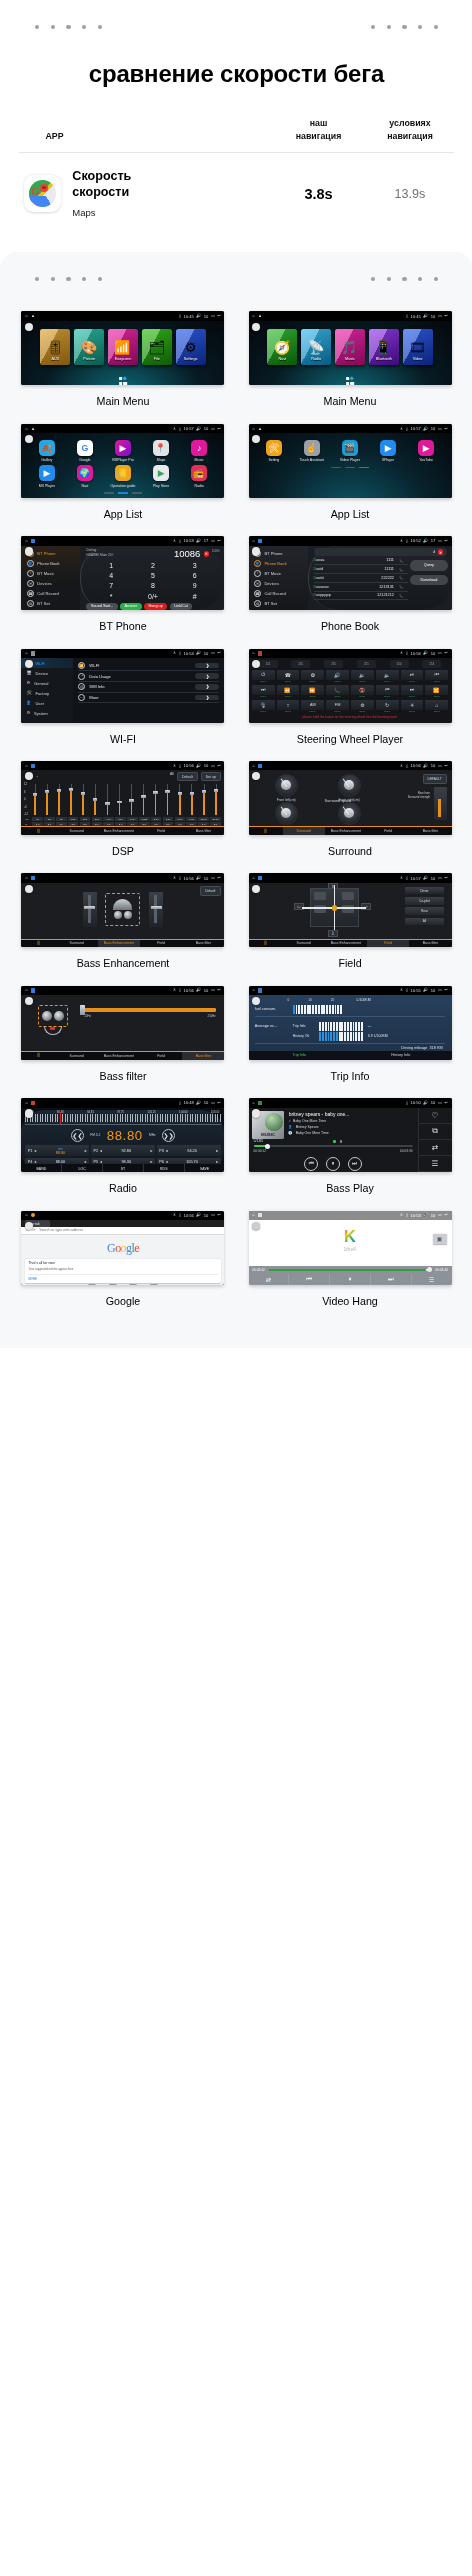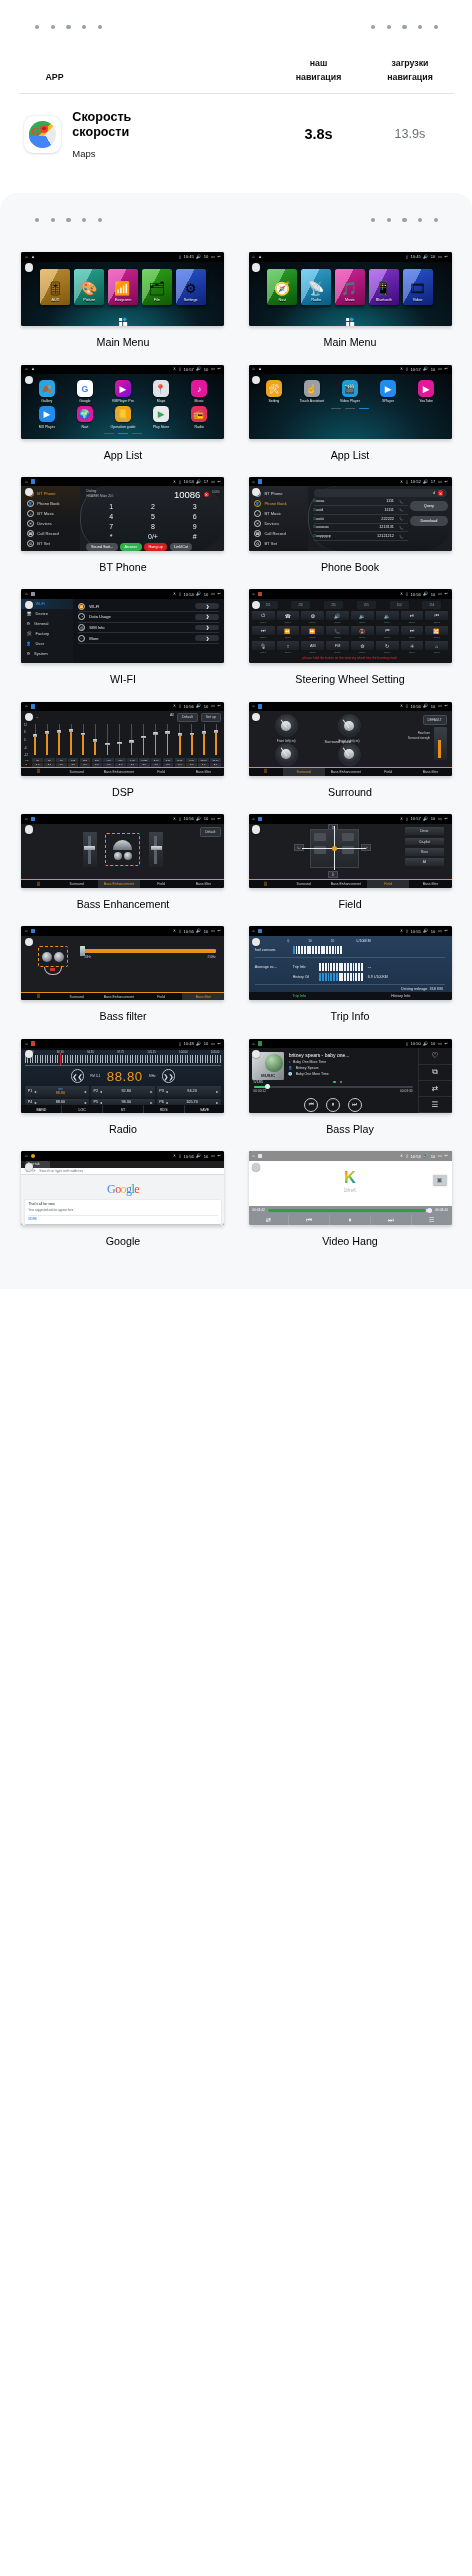--- a/index.html
+++ b/index.html
@@ -296,21 +296,21 @@
   .ti-bars i.on { background:#2f8fd8; }
   .ti-scale { display:flex; gap:19px; font-size:3.2px; color:#cfd9e4; padding-left:39px; }
   .ti-unit { font-size:3.5px; color:#dbe3ec; margin-left:3.2px;}
   .ti-div { height:0.6px; background:#3d5673; margin:2.5px 6.3px; }
   .ti-mil { text-align:right; font-size:3.8px; color:#dbe3ec; padding-right:8.8px; }
   .ti-tabs { position:absolute; bottom:0; left:0; right:0; height:8.8px; background:#0d1117; display:flex;}
   .ti-tabs div { flex:1; text-align:center; font-size:3.8px; color:#cfd4d9; line-height:8.8px;}
   .ti-tabs div.sel { color:#3ec75a; }
 
   
-  .rd { height:100%; background:linear-gradient(180deg,#1b2733,#10161d); position:relative; }
+  .rd { height:100%; background:linear-gradient(180deg,#1b2733,#10161d); position:relative;border-radius:23px; }
   .rd-scale { height:15.8px; margin:1.9px 3.8px 0 3.8px; position:relative; border-bottom:0.6px solid #55616d;}
   .rd-scale .ticks { position:absolute; bottom:1.9px; left:0; right:0; height:8.2px;
     background-image: repeating-linear-gradient(90deg, #aeb7c0 0 0.6px, transparent 0.6px 2.5px); }
   .rd-scale .nums { display:flex; justify-content:space-between; font-size:2.8px; color:#c7ced5; padding:0 1.3px;}
   .rd-scale .needle { position:absolute; left:18%; top:2.5px; bottom:0; width:0.6px; background:#e02020;}
   .rd-freq { display:flex; align-items:center; justify-content:center; gap:6.3px; margin-top:2.5px;}
   .rd-freq .arrow { width:13.2px;height:13.2px;border-radius:50%; border:0.9px solid #b9c2cb; color:#dde3e9; display:flex;align-items:center;justify-content:center; font-size:6.3px;}
   .rd-freq .num { font-size:13.2px; color:#ef9a1e; letter-spacing:0.6px; font-family:"Liberation Sans",sans-serif;}
   .rd-freq .sm { font-size:3.2px; color:#c7ced5; }
   .rd-pre { display:grid; grid-template-columns:repeat(3,1fr); gap:1.9px; padding:2.5px 3.8px 0 3.8px;}
@@ -397,31 +397,32 @@
       </div>
       <div class="dots-group">
         <i class="dot"></i>
           <i class="dot"></i>
           <i class="dot"></i>
           <i class="dot"></i>
           <i class="dot"></i>
       </div>
     </div>
 
+    <div class="speed-title">сравнение скорости бега</div>
 
     <table class="speed-table">
       <thead>
         <tr>
           <th class="th-app">APP</th>
           <th class="th-ours">
             <div>наш</div>
             <div>навигация</div>
           </th>
           <th class="th-normal">
-            <div>загрузки</div>
+            <div>условиях</div>
             <div>навигация</div>
           </th>
         </tr>
       </thead>
       <tbody>
         <tr>
           <td>
             <div class="app-cell">
               <div class="app-icon">
                 <div class="maps">
@@ -1076,21 +1077,21 @@
                   </div>
               <div class="sw-k">
                     <b>⌂</b>
                     <i>NULL</i>
                   </div>
             </div>
             <div class="sw-note">please hold the button on the steering wheel into the learning state!</div>
           </div>
             </div>
         </div>
-        <div class="cell-label">Steering Wheel Setting</div>
+        <div class="cell-label">Steering Wheel Player</div>
       </div>
 
       <div class="cell">
         <div class="shot">
           <div class="statusbar">
             <span class="sb-left">
                 <span class="ic">⌂</span>
                 <span class="sq" style="background:#2f7fd6"></span>
               </span>
             <span class="sb-right">

